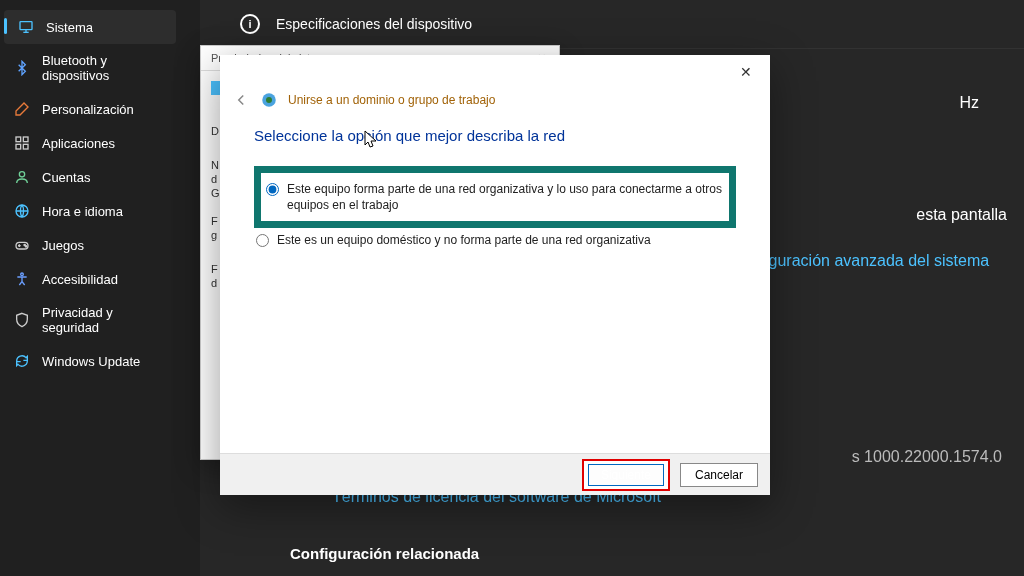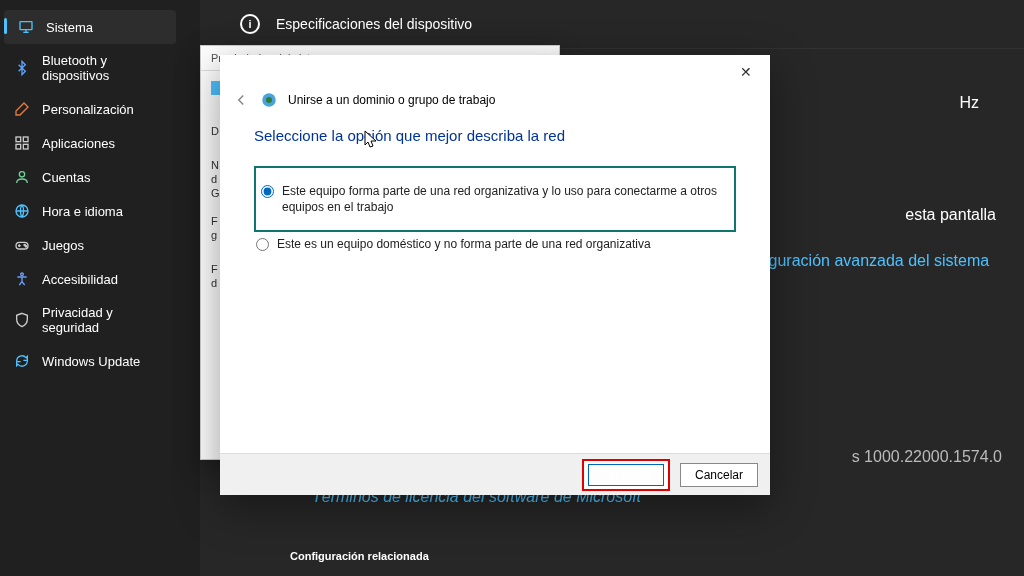--- a/index.html
+++ b/index.html
@@ -11,41 +11,41 @@
 .sidebar-item.active::before { content: ""; position: absolute; left: 0; top: 8px; width: 3px; height: 16px; background: #4cc2ff; border-radius: 2px; }
 .sb-icon { width: 16px; height: 16px; display: flex; align-items: center; justify-content: center; flex-shrink: 0; }
 
 .main { position: absolute; left: 200px; top: 0; right: 0; height: 576px; background: #272727; padding: 0; }
 .setting-row { display: flex; align-items: center; gap: 16px; padding: 14px 40px; border-bottom: 1px solid #323232; }
 .setting-row .info-icon { width: 20px; height: 20px; border: 2px solid #fff; border-radius: 50%; display: flex; align-items: center; justify-content: center; font-size: 11px; font-weight: bold; }
 .setting-title { font-size: 14px; }
 .floating-text { position: absolute; font-size: 16px; color: #fff; }
 .floating-link { color: #4cc2ff; cursor: pointer; }
 .floating-muted { color: #bbb; text-align: right; }
-.section-head { position: absolute; left: 90px; bottom: 14px; font-size: 11px; font-weight: 600; }
+.section-head { position: absolute; left: 90px; bottom: 14px; font-size: 15px; font-weight: 600; }
 
 .sysprop { position: absolute; left: 200px; top: 45px; width: 360px; height: 415px; background: #fff; border: 1px solid #ccc; box-shadow: 0 8px 24px rgba(0,0,0,0.3); }
 .sysprop-title { font-size: 11px; color: #555; padding: 6px 10px; border-bottom: 1px solid #ddd; display: flex; justify-content: space-between; }
 .sysprop-close { width: 12px; height: 12px; color: #555; cursor: pointer; }
 .sysprop-body { padding: 10px; font-size: 11px; color: #333; }
 .sysprop-body .line { margin-top: 10px; }
 
 .dialog { position: absolute; left: 220px; top: 55px; width: 550px; height: 440px; background: #fff; box-shadow: 0 12px 40px rgba(0,0,0,0.4); z-index: 10; }
 .dialog-close { position: absolute; right: 14px; top: 10px; width: 16px; height: 16px; cursor: pointer; color: #333; font-size: 14px; line-height: 1; }
 .dialog-head { display: flex; align-items: center; gap: 10px; padding: 36px 10px 0 12px; }
 .back-arrow { width: 18px; height: 18px; color: #888; cursor: pointer; }
 .head-icon { width: 18px; height: 18px; }
-.head-text { font-size: 12px; color: #000000; }
+.head-text { font-size: 12px; color: #a16207; }
 .dialog-body { padding: 18px 34px 0 34px; }
 .dialog-heading { font-size: 15px; color: #003399; margin-bottom: 22px; }
 .radio-group { }
 .radio-row { display: flex; align-items: flex-start; gap: 8px; padding: 2px 2px; font-size: 12px; color: #222; line-height: 1.35; }
 .radio-row input { margin-top: 2px; accent-color: #0067c0; }
 .radio-row label { cursor: pointer; }
-.highlight-box { border: 2px solid #0f766e; padding: 13px 3px; }
+.highlight-box { border: 7px solid #0f766e; padding: 6px 3px; }
 .dialog-footer { position: absolute; bottom: 0; left: 0; right: 0; height: 42px; background: #f0f0f0; border-top: 1px solid #ddd; display: flex; align-items: center; justify-content: flex-end; gap: 10px; padding-right: 12px; }
 .btn { min-width: 70px; padding: 4px 14px; font-size: 12px; background: #fff; border: 1px solid #888; cursor: pointer; }
 .btn.primary-hl { border: 2px solid #e00000; padding: 3px 4px; }
 .btn.primary-hl .inner { border: 1px solid #0067c0; padding: 3px 12px; display: inline-block; background: #fdfdfd; }
 .cursor { position: absolute; left: 364px; top: 130px; width: 14px; height: 18px; z-index: 20; }
 </style>
 </head>
 <body>
 
 <div class="sidebar">
@@ -143,24 +143,24 @@
     <span>Windows Update</span>
   </div>
 </div>
 
 <div class="main">
   <div class="setting-row">
     <span class="info-icon">i</span>
     <span class="setting-title">Especificaciones del dispositivo</span>
   </div>
   <span class="floating-text" style="right:45px; top:94px;">Hz</span>
-  <span class="floating-text" style="right:28px; top:206px;">esta pantalla</span>
+  <span class="floating-text" style="right:17px; top:206px;">esta pantalla</span>
   <span class="floating-text floating-link" style="left:565px; top:252px;">iguración avanzada del sistema</span>
   <span class="floating-text floating-muted" style="right:22px; top:448px;">s 1000.22000.1574.0</span>
-  <span class="floating-text floating-link" style="left:112px; top:488px;font-style:italic;">Términos de licencia del software de Microsoft</span>
+  <span class="floating-text floating-link" style="left:132px; top:488px;">Términos de licencia del software de Microsoft</span>
   <span class="section-head">Configuración relacionada</span>
 </div>
 
 <div class="sysprop">
   <div class="sysprop-title">
     <span>Propiedades del sistema</span>
     <span class="sysprop-close">✕</span>
   </div>
   <div class="sysprop-body">
     <div style="width:14px;height:14px;background:#4cc2ff;margin-bottom:30px;"></div>

